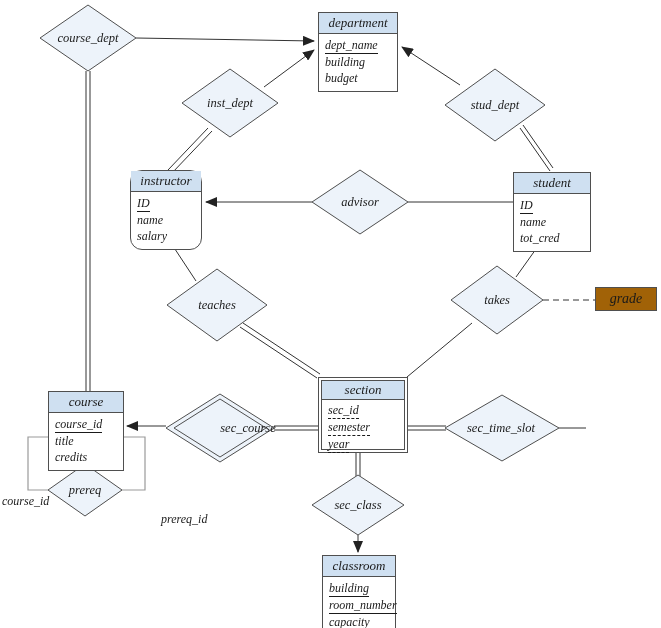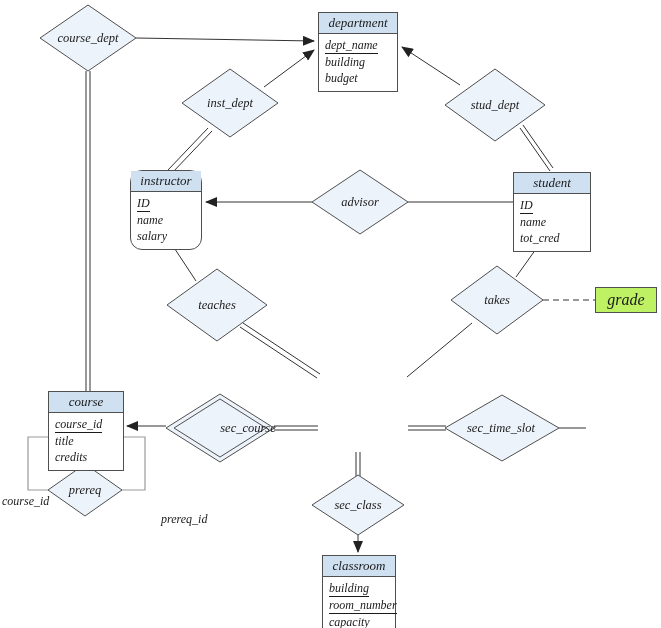--- a/index.html
+++ b/index.html
@@ -30,22 +30,22 @@
     font-size:12px;line-height:1.25;}
   .weak-inner .hd{background:#cfe0f1;border-bottom:1px solid #4f4f4f;text-align:center;
     font-size:13px;padding:1px 4px;}
   .weak-inner .bd{padding:2px 6px 3px 6px;}
   .dlabel{
     position:absolute;transform:translate(-50%,-50%);font-size:12.5px;
     white-space:nowrap;text-align:right;pointer-events:none;
   }
   .rolelabel{position:absolute;font-size:12px;white-space:nowrap;}
   .attrbox{
-    position:absolute;border:1px solid #4f4f4f;background:#bef264;
-    font-size:16px;text-align:center;box-sizing:border-box;padding:3px 4px;
+    position:absolute;border:1px solid #4f4f4f;background:#a16207;
+    font-size:14px;text-align:center;box-sizing:border-box;padding:3px 4px;
   }
 </style>
 </head>
 <body>
 
 <div id="canvas">
 
   <svg class="wires" viewBox="0 0 661 628" xmlns="http://www.w3.org/2000/svg">
     <defs>
       <marker id="arr" markerWidth="13" markerHeight="10" refX="11" refY="5" orient="auto" markerUnits="userSpaceOnUse">
@@ -141,20 +141,30 @@
 
   <div class="entity" style="left:513px;top:172px;width:78px;">
     <div class="hd">student</div>
     <div class="bd">
       <span class="attr u-solid"><span>ID</span></span>
       <span class="attr"><span>name</span></span>
       <span class="attr"><span>tot_cred</span></span>
     </div>
   </div>
 
+  <div class="weak-outer" style="left:318px;top:377px;width:90px;height:76px;">
+    <div class="weak-inner">
+      <div class="hd">section</div>
+      <div class="bd">
+        <span class="attr u-dashed"><span>sec_id</span></span>
+        <span class="attr u-dashed"><span>semester</span></span>
+        <span class="attr u-dashed"><span>year</span></span>
+      </div>
+    </div>
+  </div>
 
   <div class="entity" style="left:48px;top:391px;width:76px;">
     <div class="hd">course</div>
     <div class="bd">
       <span class="attr u-solid"><span>course_id</span></span>
       <span class="attr"><span>title</span></span>
       <span class="attr"><span>credits</span></span>
     </div>
   </div>
 

